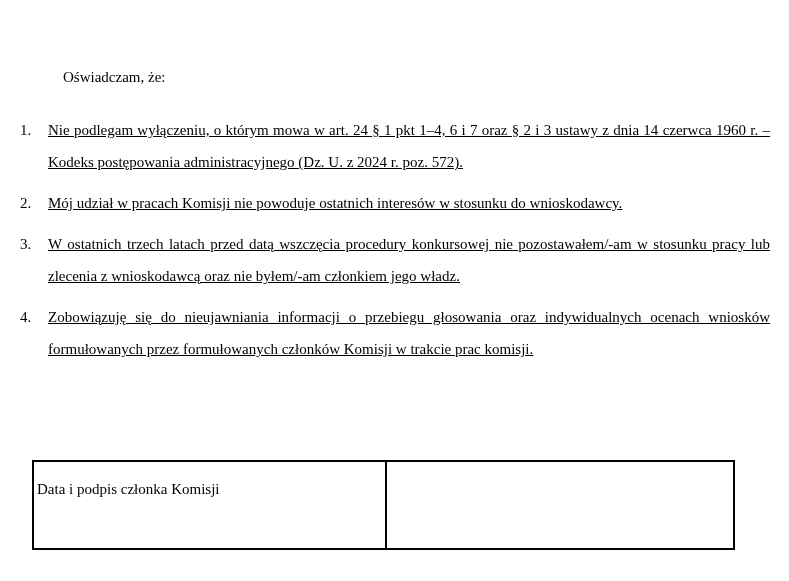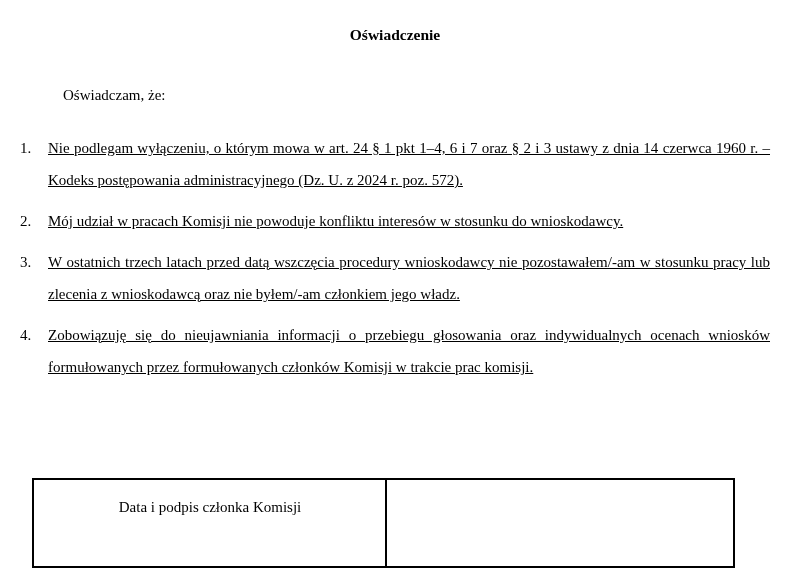--- a/index.html
+++ b/index.html
@@ -55,50 +55,48 @@
     height: 90px;
     border: 2px solid #000000;
     display: flex;
   }
   .sig-cell-label {
     box-sizing: border-box;
     width: 353px;
     border-right: 2px solid #000000;
     padding: 18px 2px 0 3px;
     line-height: 18px;
-    text-align: center;
   }
   .sig-cell-value {
     flex: 1;
   }
 </style>
 </head>
 <body>
 
 <div class="page">
 
-  <div class="doc-title">Oświadczenie</div>
 
   <div class="intro">Oświadczam, że:</div>
 
   <div class="list">
 
     <div class="item">
       <span class="num">1.</span>
       <div class="text">Nie podlegam wyłączeniu, o którym mowa w art. 24 § 1 pkt 1–4, 6 i 7 oraz § 2 i 3 ustawy z dnia 14 czerwca 1960 r. – Kodeks postępowania administracyjnego (Dz. U. z 2024 r. poz. 572).</div>
     </div>
 
     <div class="item">
       <span class="num">2.</span>
-      <div class="text">Mój udział w pracach Komisji nie powoduje konfliktu interesów w stosunku do wnioskodawcy.</div>
+      <div class="text">Mój udział w pracach Komisji nie powoduje ostatnich interesów w stosunku do wnioskodawcy.</div>
     </div>
 
     <div class="item">
       <span class="num">3.</span>
-      <div class="text">W ostatnich trzech latach przed datą wszczęcia procedury wnioskodawcy nie pozostawałem/-am w stosunku pracy lub zlecenia z wnioskodawcą oraz nie byłem/-am członkiem jego władz.</div>
+      <div class="text">W ostatnich trzech latach przed datą wszczęcia procedury konkursowej nie pozostawałem/-am w stosunku pracy lub zlecenia z wnioskodawcą oraz nie byłem/-am członkiem jego władz.</div>
     </div>
 
     <div class="item">
       <span class="num">4.</span>
       <div class="text">Zobowiązuję się do nieujawniania informacji o przebiegu głosowania oraz indywidualnych ocenach wniosków formułowanych przez formułowanych członków Komisji w trakcie prac komisji.</div>
     </div>
 
   </div>
 
   <div class="sig-table">

